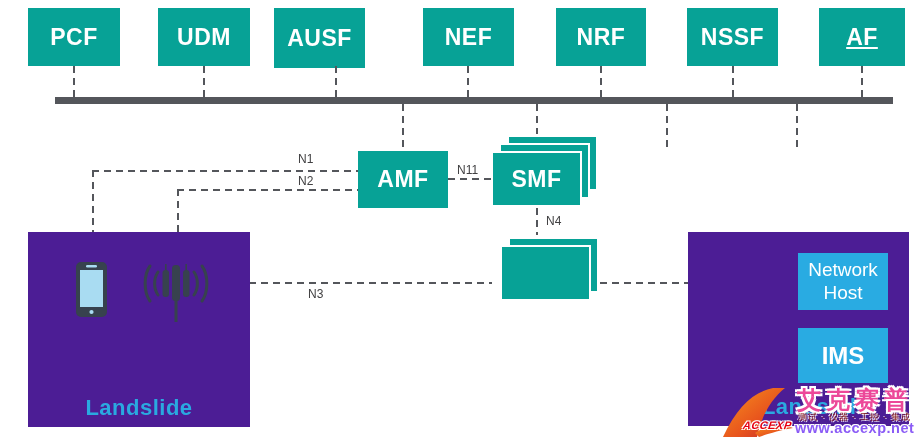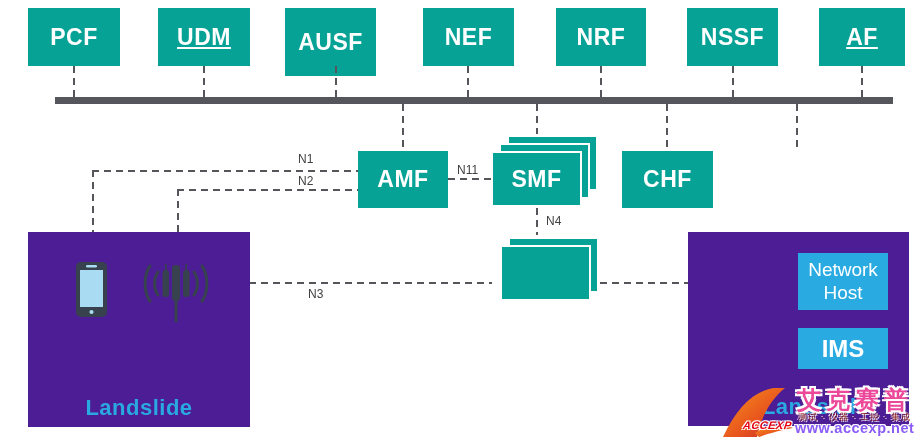--- a/index.html
+++ b/index.html
@@ -72,22 +72,22 @@
     color:#2aa9e0;font-size:22px;font-weight:600;letter-spacing:.5px;
     transform:translateX(17px);
   }
 </style>
 </head>
 <body>
 
 <div class="canvas">
 
   <div class="nf" style="left:28px;top:8px;width:92px;height:58px;">PCF</div>
-  <div class="nf" style="left:158px;top:8px;width:92px;height:58px;text-decoration:underline;">UDM</div>
-  <div class="nf" style="left:285px;top:8px;width:91px;height:68px;">AUSF</div>
+  <div class="nf" style="left:158px;top:8px;width:92px;height:58px;">UDM</div>
+  <div class="nf" style="left:274px;top:8px;width:91px;height:60px;">AUSF</div>
   <div class="nf" style="left:423px;top:8px;width:91px;height:58px;">NEF</div>
   <div class="nf" style="left:556px;top:8px;width:90px;height:58px;">NRF</div>
   <div class="nf" style="left:687px;top:8px;width:91px;height:58px;">NSSF</div>
   <div class="nf" style="left:819px;top:8px;width:86px;height:58px;text-decoration:underline;">AF</div>
 
   <div class="dash-v" style="left:73px;top:66px;height:31px;"></div>
   <div class="dash-v" style="left:203px;top:66px;height:31px;"></div>
   <div class="dash-v" style="left:335px;top:66px;height:31px;"></div>
   <div class="dash-v" style="left:467px;top:66px;height:31px;"></div>
   <div class="dash-v" style="left:600px;top:66px;height:31px;"></div>
@@ -102,21 +102,20 @@
   <div class="dash-v" style="left:796px;top:104px;height:46px;"></div>
 
   <div class="nf" style="left:358px;top:151px;width:90px;height:57px;">AMF</div>
 
   <div class="stack" style="left:491px;top:135px;width:110px;height:75px;">
     <div class="layer" style="left:16px;top:0;"></div>
     <div class="layer" style="left:8px;top:8px;"></div>
     <div class="layer front" style="left:0;top:16px;">SMF</div>
   </div>
 
-  <div class="nf" style="left:622px;top:151px;width:91px;height:57px;">CHF</div>
 
   <div class="dash-h" style="left:92px;top:170px;width:266px;"></div>
   <div class="dash-v" style="left:92px;top:170px;height:80px;"></div>
   <div class="dash-h" style="left:177px;top:189px;width:181px;"></div>
   <div class="dash-v" style="left:177px;top:189px;height:61px;"></div>
 
   <div class="dash-h" style="left:448px;top:178px;width:43px;"></div>
 
   <div class="dash-v" style="left:536px;top:208px;height:27px;"></div>
 
@@ -164,21 +163,21 @@
   <div class="stack" style="left:492px;top:237px;width:110px;height:75px;">
     <div class="layer" style="left:16px;top:0;"></div>
     <div class="layer" style="left:8px;top:8px;"></div>
   </div>
 
   <div class="site" style="left:688px;top:232px;width:221px;height:194px;">
     <span class="right-site-label">Landslide</span>
   </div>
 
   <div class="srv" style="left:798px;top:253px;width:90px;height:57px;font-size:19px;line-height:1.2;">Network Host</div>
-  <div class="srv" style="left:798px;top:328px;width:90px;height:41px;font-size:24px;font-weight:600;">IMS</div>
+  <div class="srv" style="left:798px;top:328px;width:90px;height:55px;font-size:24px;font-weight:600;">IMS</div>
 
   <div class="wm">
     <svg class="wm-logo" width="80" height="50" viewBox="0 0 80 50">
       <defs>
         <linearGradient id="wmg" x1="0" y1="0" x2="1" y2="1">
           <stop offset="0" stop-color="#f7931e"></stop>
           <stop offset="0.6" stop-color="#e8541d"></stop>
           <stop offset="1" stop-color="#c1272d"></stop>
         </linearGradient>
       </defs>

